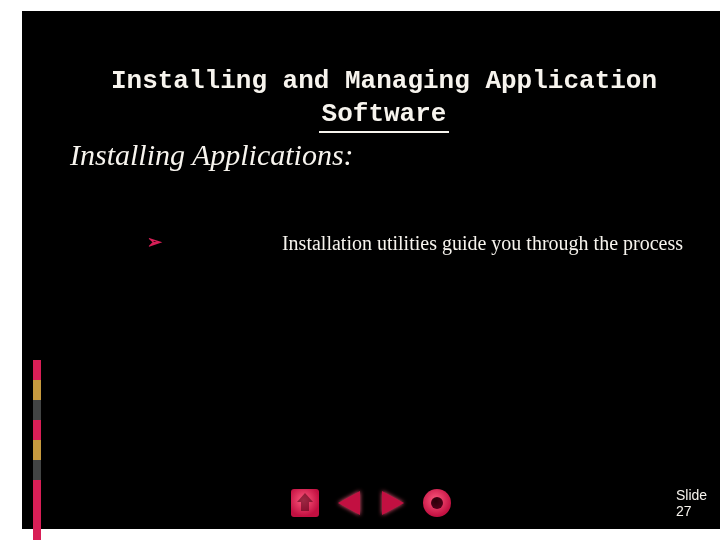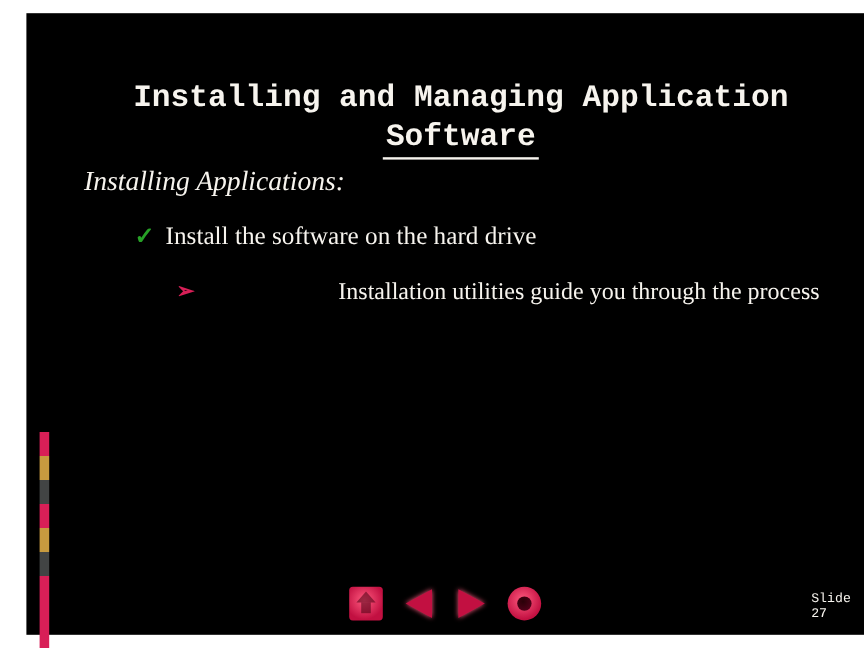--- a/index.html
+++ b/index.html
@@ -1,56 +1,52 @@
 <!DOCTYPE html>
 <html><head>
 <meta charset="utf-8">
 <style>
   html,body{margin:0;padding:0;width:720px;height:540px;background:#fff;overflow:hidden;}
   .stage{position:relative;width:720px;height:540px;}
   .slide{position:absolute;left:22px;top:11px;width:698px;height:518px;background:#000;}
   .title{position:absolute;left:58px;top:54px;width:608px;font-family:"Courier New",monospace;font-size:26px;line-height:1.25;color:#f7f4ee;text-align:center;font-weight:600;}
   .title::after{content:"";display:block;width:130px;height:2px;background:#f7f4ee;margin:1px auto 0;}
-  .subtitle{position:absolute;left:48px;top:127px;font-family:Georgia,"Times New Roman",serif;font-style:italic;font-size:23px;color:#f7f4ee;}
+  .subtitle{position:absolute;left:48px;top:127px;font-family:Georgia,"Times New Roman",serif;font-style:italic;font-size:30px;color:#f7f4ee;}
   .l1{position:absolute;left:90px;top:173px;width:570px;}
   .check{display:inline-block;width:22px;color:#27a127;font-size:20px;font-weight:700;vertical-align:top;font-family:Arial,sans-serif;}
   .l1t{display:inline-block;font-family:Georgia,"Times New Roman",serif;font-size:21px;color:#f7f4ee;}
   .l2{position:absolute;left:125px;width:545px;}
   .l2a{top:220px;} .l2b{top:263px;}
   .arrow{display:inline-block;width:22px;color:#d81f57;font-size:18px;font-weight:700;vertical-align:top;font-family:Arial,sans-serif;}
   .l2t{display:inline-block;width:510px;font-family:Georgia,"Times New Roman",serif;font-size:20px;color:#f7f4ee;line-height:1.25;vertical-align:top;text-align:right;}
   .stripes{position:absolute;left:11px;top:349px;width:8px;}
   .stripes div{width:8px;height:20px;}
   .s-pink{background:#d81f57;} .s-yellow{background:#c79a3f;} .s-dark{background:#424444;}
   .btns{position:absolute;left:0;right:0;bottom:12px;text-align:center;}
   .btn{display:inline-block;width:28px;height:28px;margin:0 6px;vertical-align:middle;position:relative;}
   .b-home{background:radial-gradient(circle at 45% 40%,#ff5a7f,#c21041 70%);border-radius:3px;}
   .b-home::before{content:"";position:absolute;left:6px;top:4px;width:0;height:0;border-left:8px solid transparent;border-right:8px solid transparent;border-bottom:9px solid #4a0013;opacity:.55;}
   .b-home::after{content:"";position:absolute;left:10px;top:13px;width:8px;height:9px;background:#4a0013;opacity:.55;}
   .b-stop{background:radial-gradient(circle at 45% 40%,#ff5a7f,#c21041 70%);border-radius:50%;}
   .b-stop::before{content:"";position:absolute;left:8px;top:8px;width:12px;height:12px;background:radial-gradient(circle at 40% 35%,#2a0008,#53001a 80%);border-radius:50%;}
   .b-tri{position:relative;}
   .b-tri.left::before{content:"";position:absolute;left:3px;top:2px;width:0;height:0;border-top:12px solid transparent;border-bottom:12px solid transparent;border-right:22px solid #c21041;filter:drop-shadow(0 0 2px #ff5a7f);}
   .b-tri.right::before{content:"";position:absolute;left:3px;top:2px;width:0;height:0;border-top:12px solid transparent;border-bottom:12px solid transparent;border-left:22px solid #c21041;filter:drop-shadow(0 0 2px #ff5a7f);}
-  .pagenum{position:absolute;right:14px;bottom:10px;width:30px;font-family:Liberation Mono, monospace;font-size:11px;line-height:1.15;color:#f7f4ee;text-align:left;}
+  .pagenum{position:absolute;right:14px;bottom:10px;width:30px;font-family:Liberation Sans, sans-serif;font-size:14px;line-height:1.15;color:#f7f4ee;text-align:left;}
 </style>
 </head>
 <body>
 <div class="stage">
 
   <div class="slide">
 
     <div class="title">Installing and Managing Application Software</div>
 
     <div class="subtitle">Installing Applications:</div>
 
-    <div class="l1">
-      <span class="check">✓</span>
-      <span class="l1t">Install the software on the hard drive</span>
-    </div>
 
     <div class="l2 l2a">
       <span class="arrow">➢</span>
       <span class="l2t">Installation utilities guide you through the process</span>
     </div>
 
 
     <div class="stripes">
       <div class="s-pink"></div>
         <div class="s-yellow"></div>

